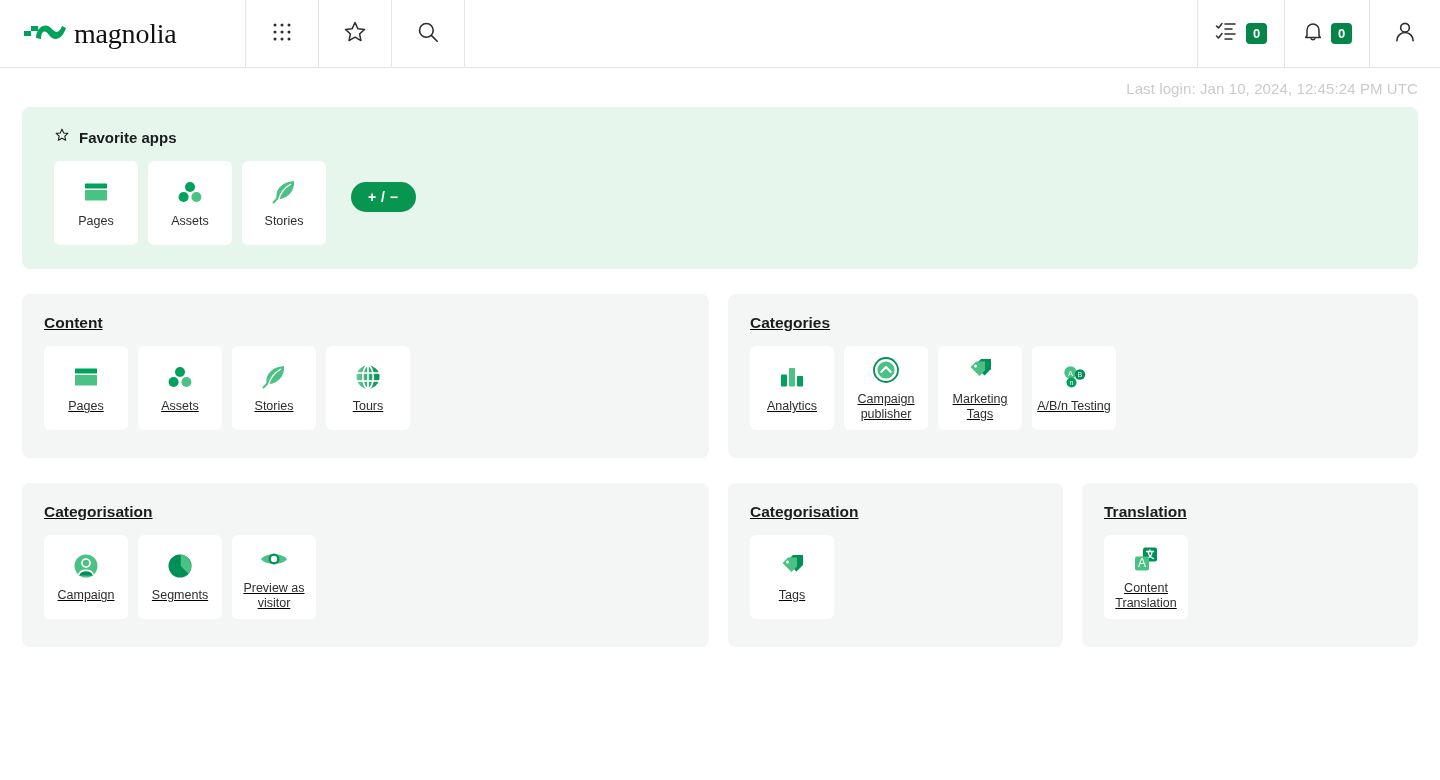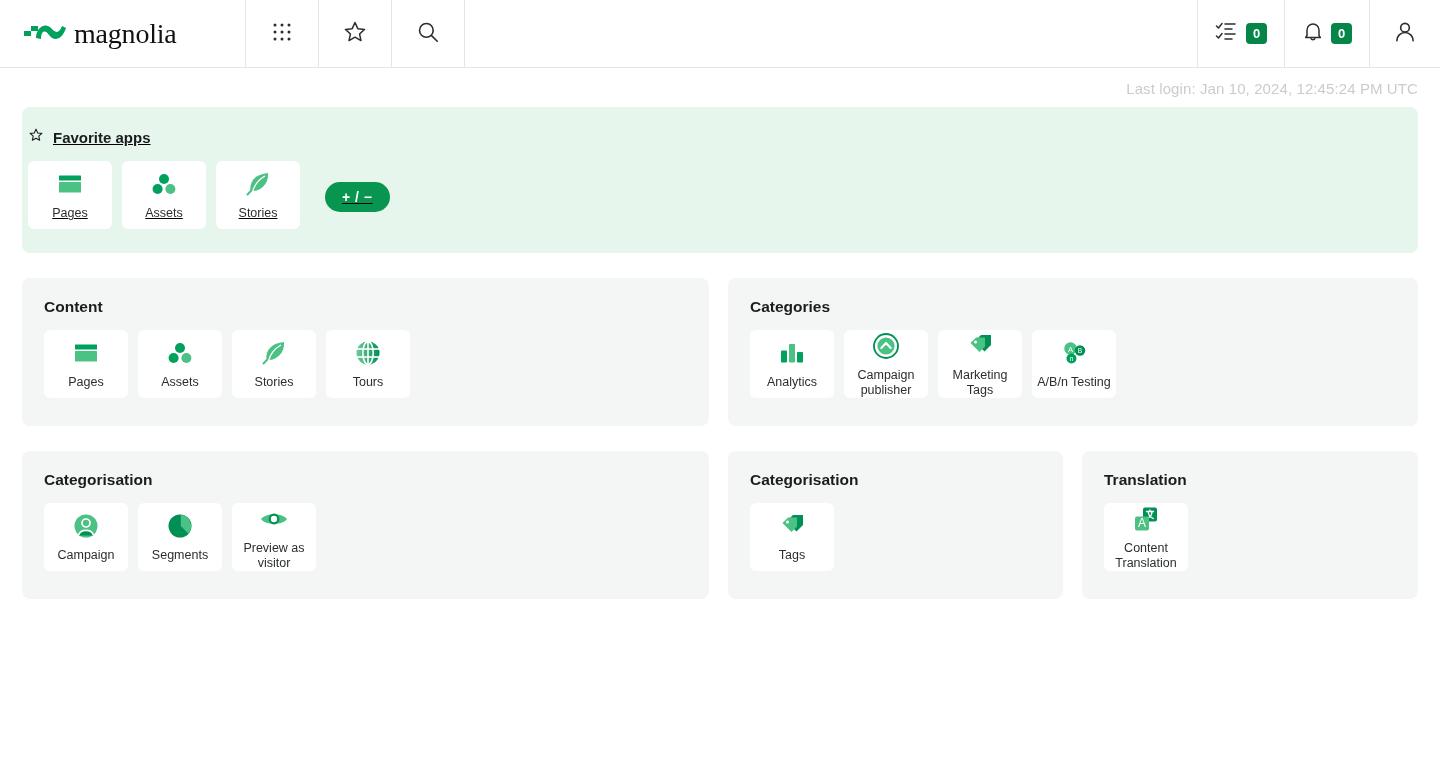--- a/index.html
+++ b/index.html
@@ -52,56 +52,55 @@
 
   
   .page { flex: 1; padding: 0 22px; position: relative; }
   .lastlogin {
     text-align: right; color: #c9ccce; font-size: 15px;
     padding: 12px 0 10px 0; letter-spacing: 0.1px;
   }
 
   .fav-panel {
     background: #e6f6ec; border-radius: 8px;
-    padding: 20px 22px 24px 6px;
+    padding: 20px 22px 24px 32px;
     margin-bottom: 25px;
-    text-decoration: underline;
   }
   .panel {
     background: #f4f5f5; border-radius: 8px;
     padding: 20px 22px 28px 22px;
   }
   .panel-title {
     font-size: 15.5px; font-weight: 700; color: #1a1c1e;
     margin-bottom: 8px; display: flex; align-items: center; gap: 9px;
   }
   .fav-title { font-size: 15px; font-weight: 700; color: #1a1c1e; }
 
   .tiles { display: flex; align-items: flex-start; gap: 10px; margin-top: 14px; }
 
   .tile {
-    width: 84px; height: 68px; background: #fff; border-radius: 6px;
+    width: 84px; height: 84px; background: #fff; border-radius: 6px;
     display: flex; flex-direction: column; align-items: center;
     justify-content: center; gap: 7px; cursor: pointer;
     padding: 6px 3px;
   }
   .tile-label {
     font-size: 12.5px; color: #2b2e30; text-align: center;
     line-height: 1.15; max-width: 78px;
   }
   .tile-icon { width: 30px; height: 30px; display:flex; align-items:center; justify-content:center; }
 
   .pill {
     background: #089550; color: #fff; border-radius: 999px;
     padding: 7px 17px; font-size: 14px; font-weight: 600;
     margin-left: 15px; margin-top: 21px; cursor: pointer;
     letter-spacing: 0.5px;
   }
 
-  .row { display: flex; gap: 19px; margin-bottom: 25px; }
+  .row { display: flex; gap: 19px; margin-bottom: 25px; text-decoration: underline; }
   .col-content { width: 687px; }
   .col-marketing { flex: 1; }
   .col-personal { width: 687px; }
   .col-categ { width: 335px; }
   .col-transl { flex: 1; }
 </style>
 </head>
 <body>
 
 <div class="app">

